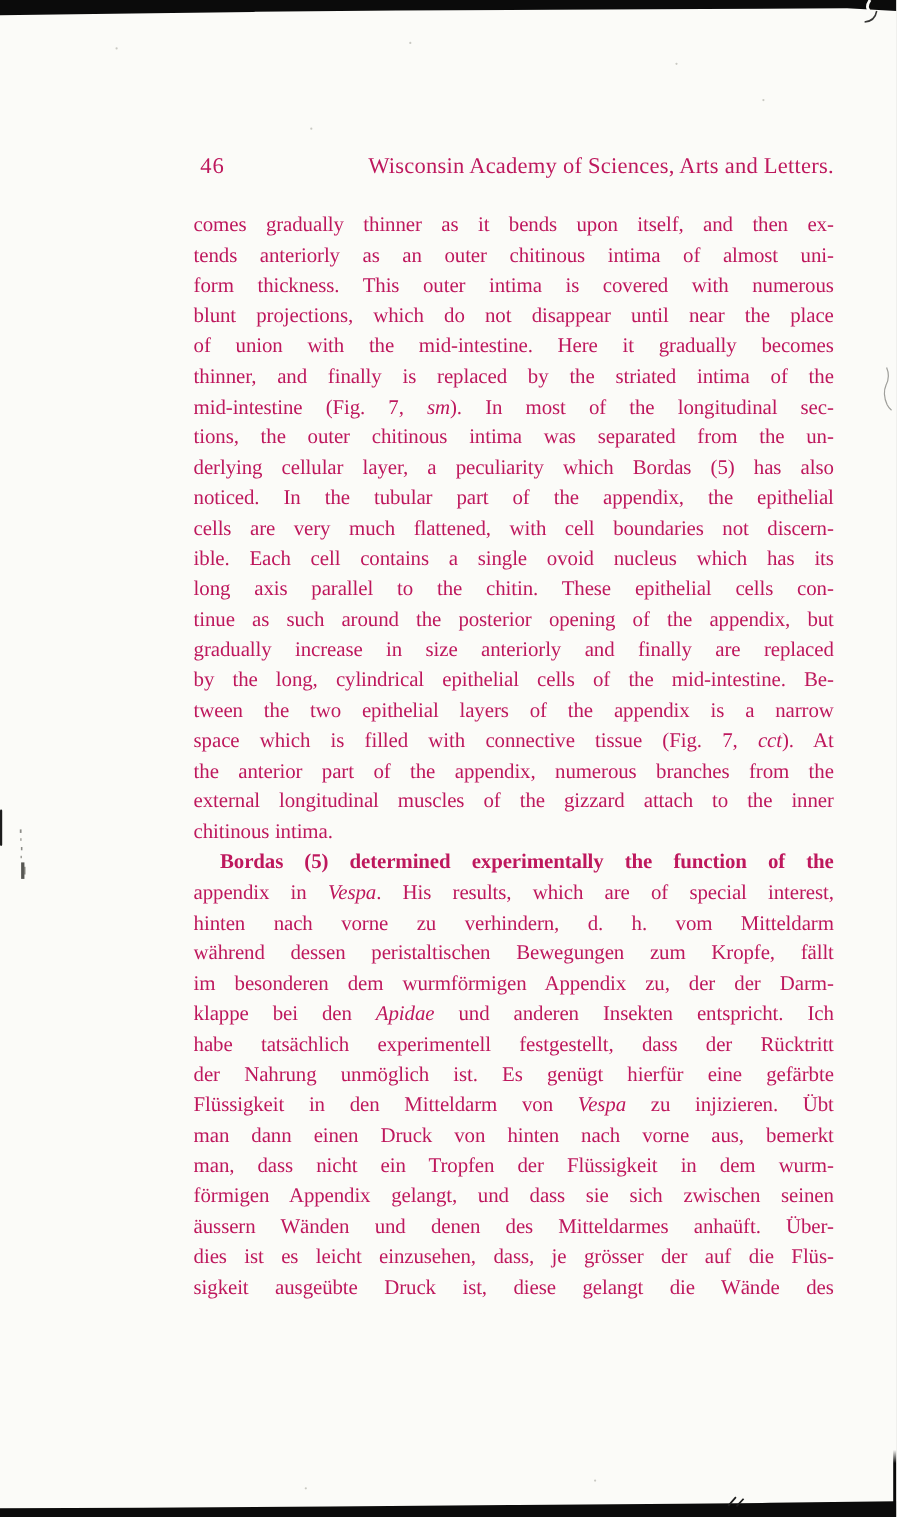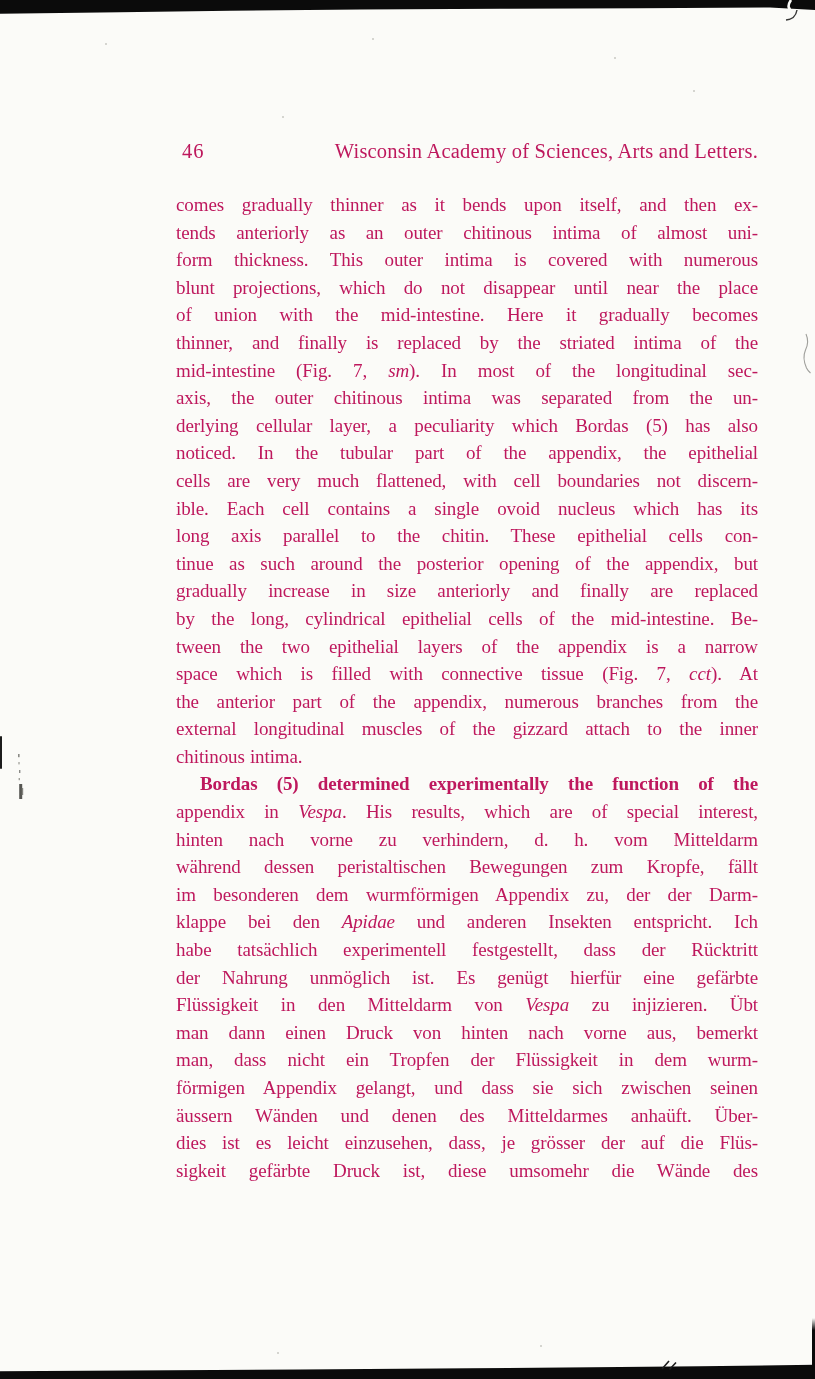--- a/index.html
+++ b/index.html
@@ -72,21 +72,21 @@
 
   <div class="textblock">
     <div>
         <div class="line">comes gradually thinner as it bends upon itself, and then ex-</div>
         <div class="line">tends anteriorly as an outer chitinous intima of almost uni-</div>
         <div class="line">form thickness.  This outer intima is covered with numerous</div>
         <div class="line">blunt projections, which do not disappear until near the place</div>
         <div class="line">of union with the mid-intestine.  Here it gradually becomes</div>
         <div class="line">thinner, and finally is replaced by the striated intima of the</div>
         <div class="line">mid-intestine (Fig. 7, <i>sm</i>).  In most of the longitudinal sec-</div>
-        <div class="line">axis, the outer chitinous intima was separated from the un-</div>
+        <div class="line">tions, the outer chitinous intima was separated from the un-</div>
         <div class="line">derlying cellular layer, a peculiarity which Bordas (5) has also</div>
         <div class="line">noticed.  In the tubular part of the appendix, the epithelial</div>
         <div class="line">cells are very much flattened, with cell boundaries not discern-</div>
         <div class="line">ible.  Each cell contains a single ovoid nucleus which has its</div>
         <div class="line">long axis parallel to the chitin.  These epithelial cells con-</div>
         <div class="line">tinue as such around the posterior opening of the appendix, but</div>
         <div class="line">gradually increase in size anteriorly and finally are replaced</div>
         <div class="line">by the long, cylindrical epithelial cells of the mid-intestine.  Be-</div>
         <div class="line">tween the two epithelial layers of the appendix is a narrow</div>
         <div class="line">space which is filled with connective tissue (Fig. 7, <i>cct</i>).  At</div>
@@ -102,21 +102,21 @@
         <div class="line">im besonderen dem wurmförmigen Appendix zu, der der Darm-</div>
         <div class="line">klappe bei den <i>Apidae</i> und anderen Insekten entspricht.  Ich</div>
         <div class="line">habe tatsächlich experimentell festgestellt, dass der Rücktritt</div>
         <div class="line">der Nahrung unmöglich ist.  Es genügt hierfür eine gefärbte</div>
         <div class="line">Flüssigkeit in den Mitteldarm von <i>Vespa</i> zu injizieren.  Übt</div>
         <div class="line">man dann einen Druck von hinten nach vorne aus, bemerkt</div>
         <div class="line">man, dass nicht ein Tropfen der Flüssigkeit in dem wurm-</div>
         <div class="line">förmigen Appendix gelangt, und dass sie sich zwischen seinen</div>
         <div class="line">äussern Wänden und denen des Mitteldarmes anhaüft.  Über-</div>
         <div class="line">dies ist es leicht einzusehen, dass, je grösser der auf die Flüs-</div>
-        <div class="line">sigkeit gefärbte Druck ist, diese umsomehr die Wände des</div>
+        <div class="line">sigkeit ausgeübte Druck ist, diese gelangt die Wände des</div>
       </div>
   </div>
 
   <svg class="artifact bottombar" width="815" height="22" viewBox="0 0 815 22">
     <path d="M0 14.2 L130 13.6 L300 12.6 L470 11.2 L620 10 L700 9.2 L815 7.8 L815 22 L0 22 Z" fill="#0b0b0b"></path>
     <path d="M662 12 L669 4 M669.5 12.5 L676 5.5" stroke="#1d1d1d" stroke-width="1.6" fill="none"></path>
   </svg>
 
   <div class="artifact edge-left-sliver"></div>
   <svg class="artifact" style="left:14px;top:752px;" width="14" height="56" viewBox="0 0 14 56">

